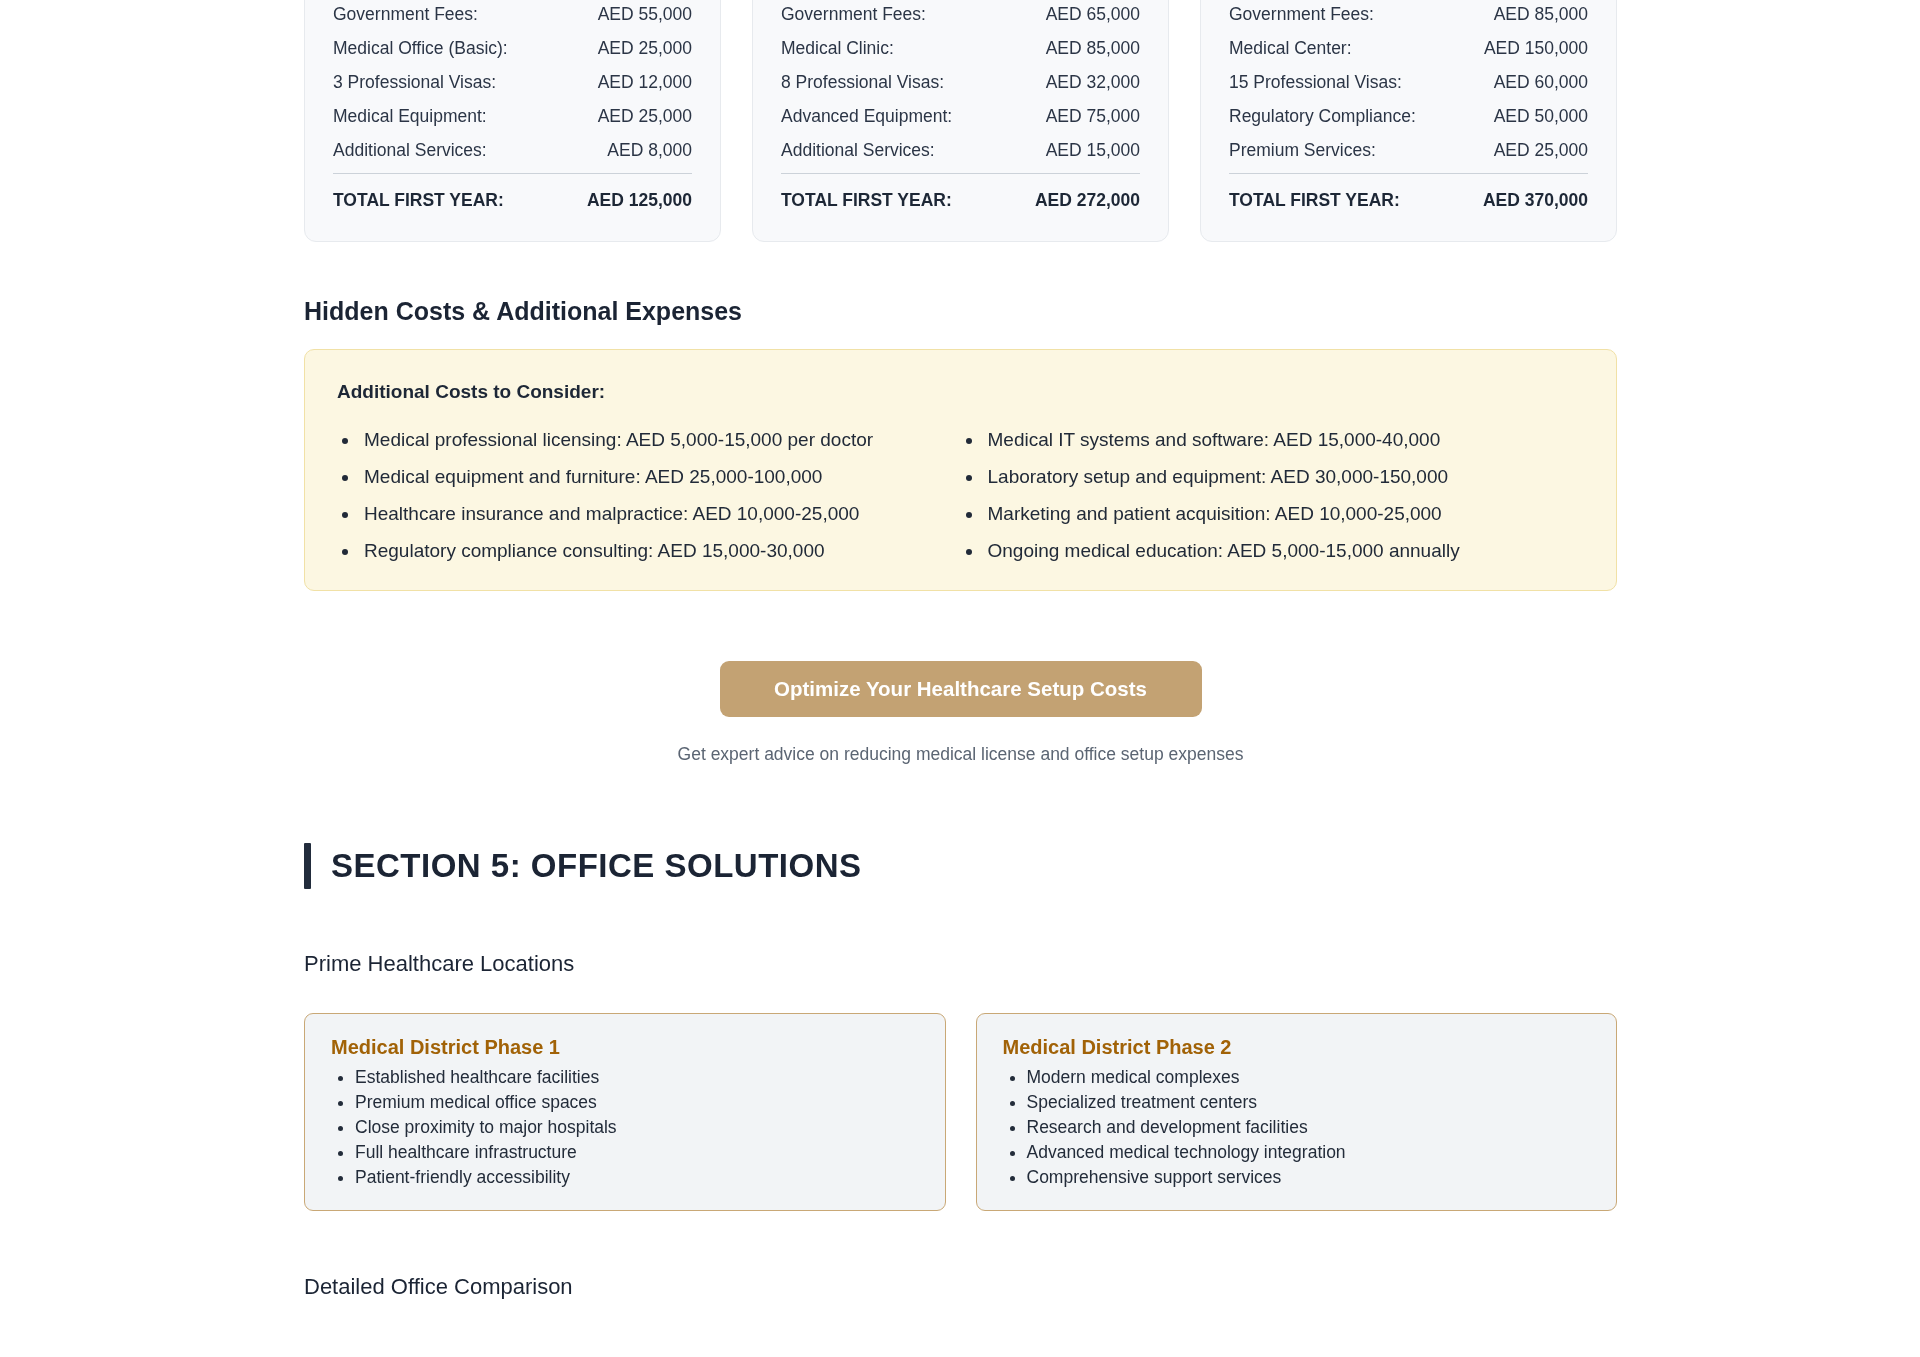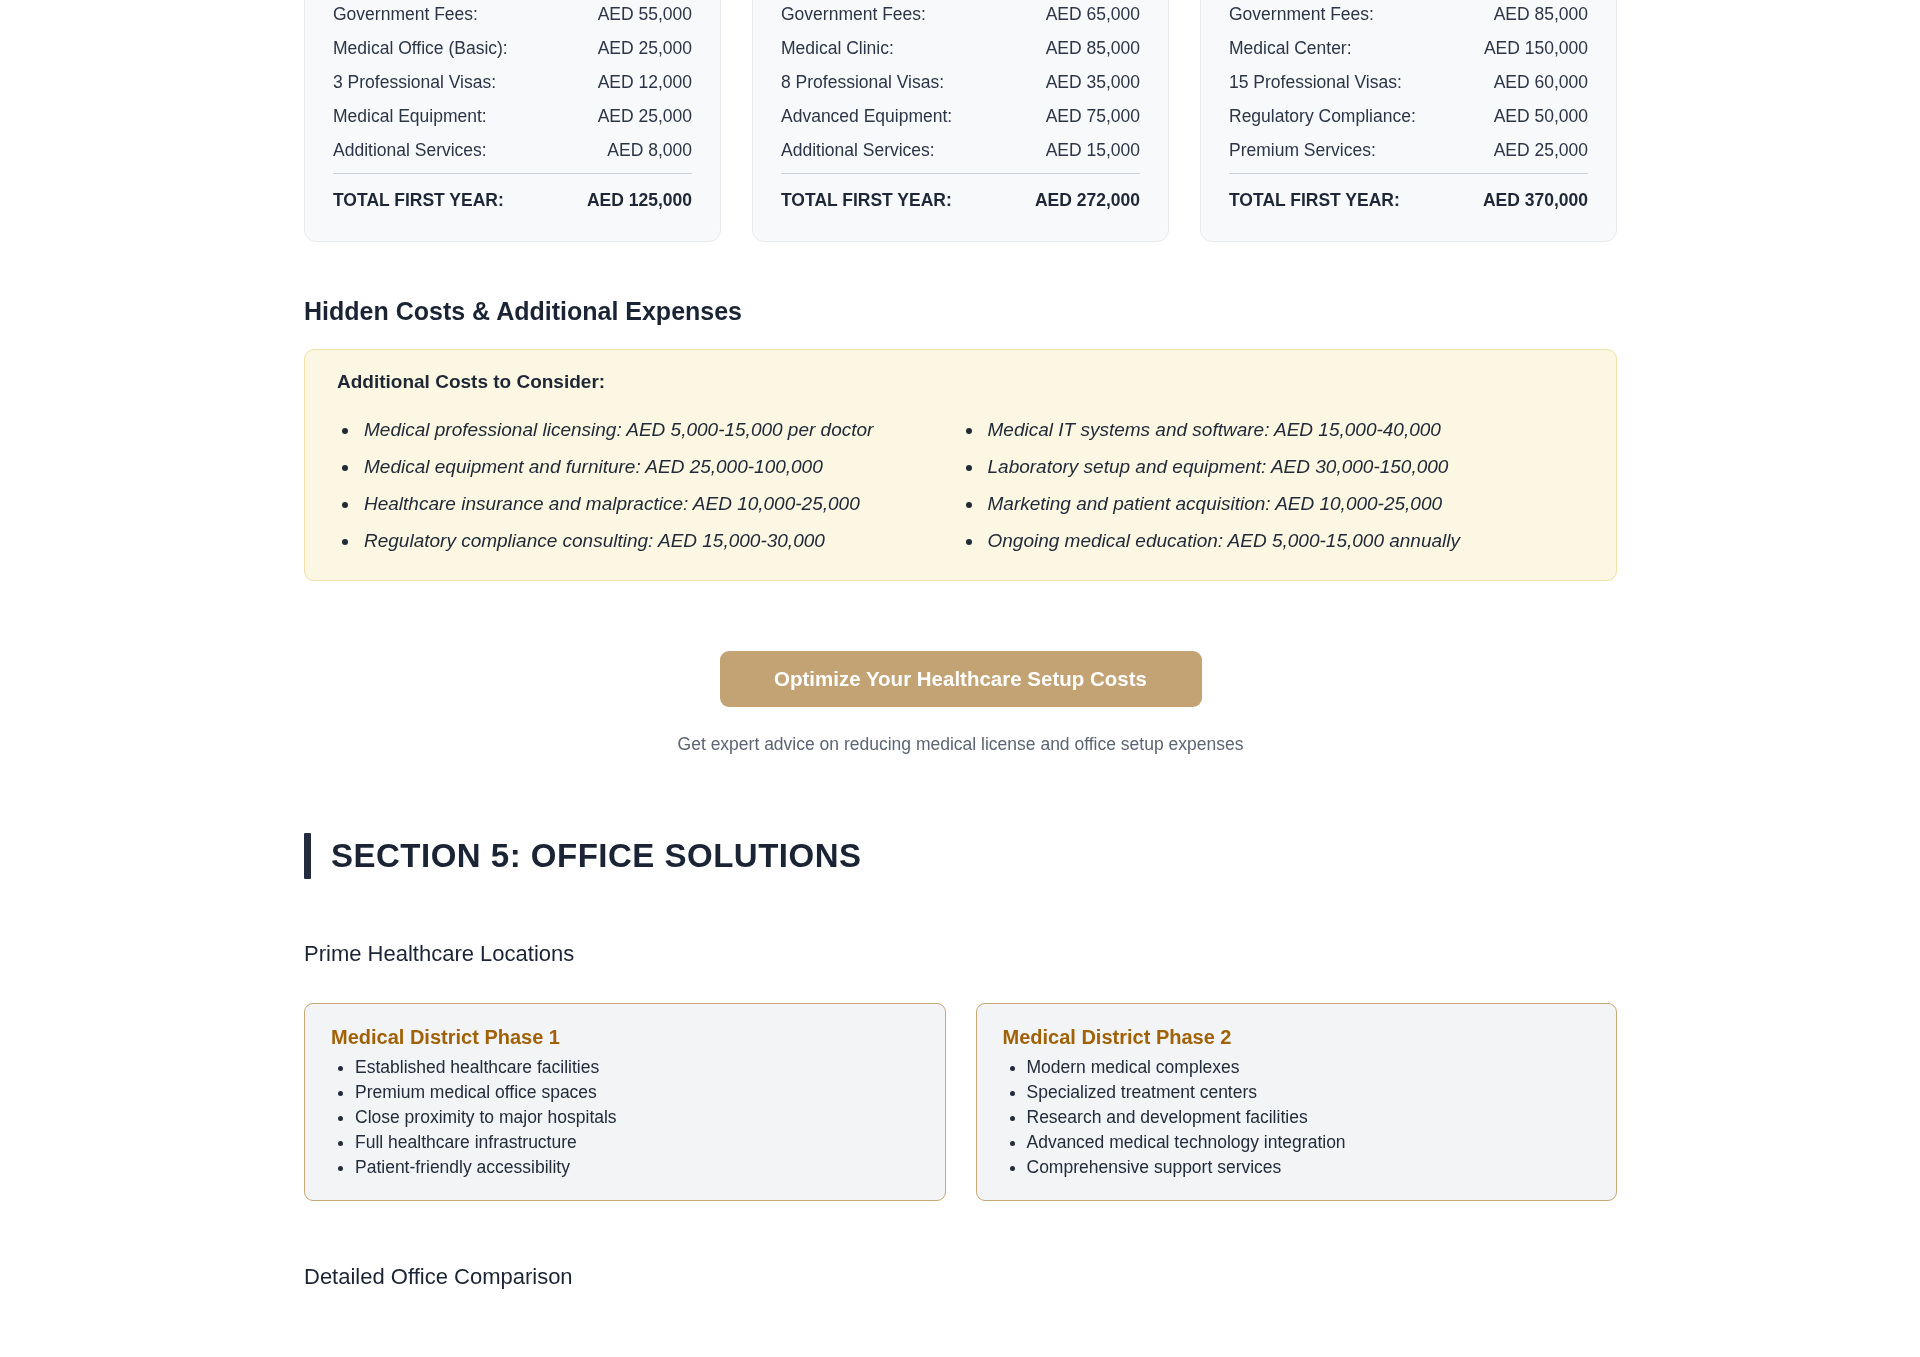--- a/index.html
+++ b/index.html
@@ -42,24 +42,24 @@
   
   .hidden-costs-heading {
     margin: 54px 0 0 0;
     font-size: 25px; font-weight: bold; color: #1b2434; line-height: 30px;
   }
   .warning-box {
     margin-top: 23px;
     background: #fcf7e2;
     border: 1px solid #f1e1a6;
     border-radius: 10px;
-    padding: 20px 32px 27px 32px;
+    padding: 30px 32px 27px 32px;
   }
   .warning-title { font-size: 19px; font-weight: bold; color: #1d2736; line-height: 23px; }
-  .warning-cols { display: grid; grid-template-columns: 1fr 1fr; margin-top: 12px; font-style: italic; }
+  .warning-cols { display: grid; grid-template-columns: 1fr 1fr; margin-top: 12px; }
   .warning-box ul { margin: 0; padding-left: 23px; }
   .warning-box li {
     font-size: 19px; line-height: 24px; margin-top: 13px; color: #212a38;
     padding-left: 4px;
   }
 
   
   .cta-button {
     display: block; margin: 70px auto 0 auto;
     width: 482px; height: 56px;
@@ -140,21 +140,21 @@
       <div class="price-row">
         <span>Government Fees:</span>
         <span>AED 65,000</span>
       </div>
       <div class="price-row">
         <span>Medical Clinic:</span>
         <span>AED 85,000</span>
       </div>
       <div class="price-row">
         <span>8 Professional Visas:</span>
-        <span>AED 35,000</span>
+        <span>AED 32,000</span>
       </div>
       <div class="price-row">
         <span>Advanced Equipment:</span>
         <span>AED 75,000</span>
       </div>
       <div class="price-row">
         <span>Additional Services:</span>
         <span>AED 15,000</span>
       </div>
       <div class="total-row">

